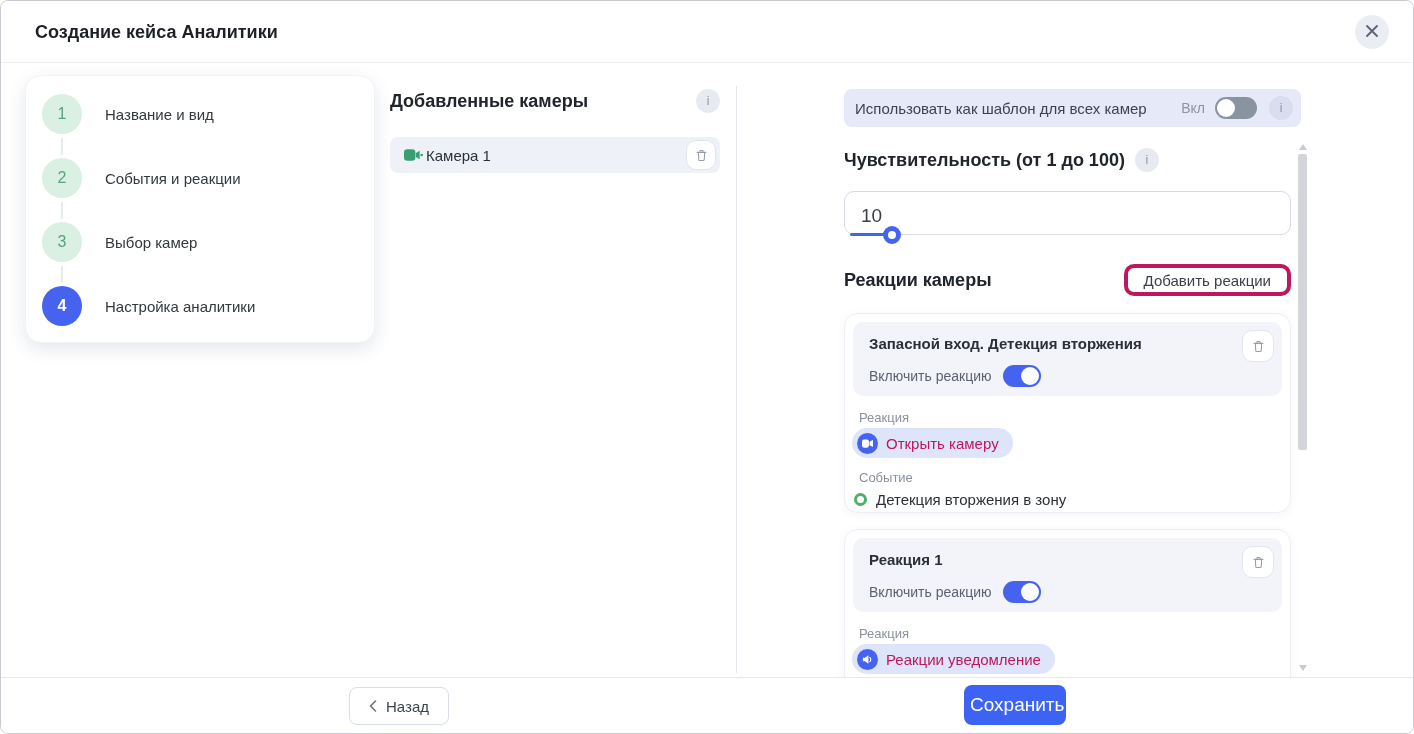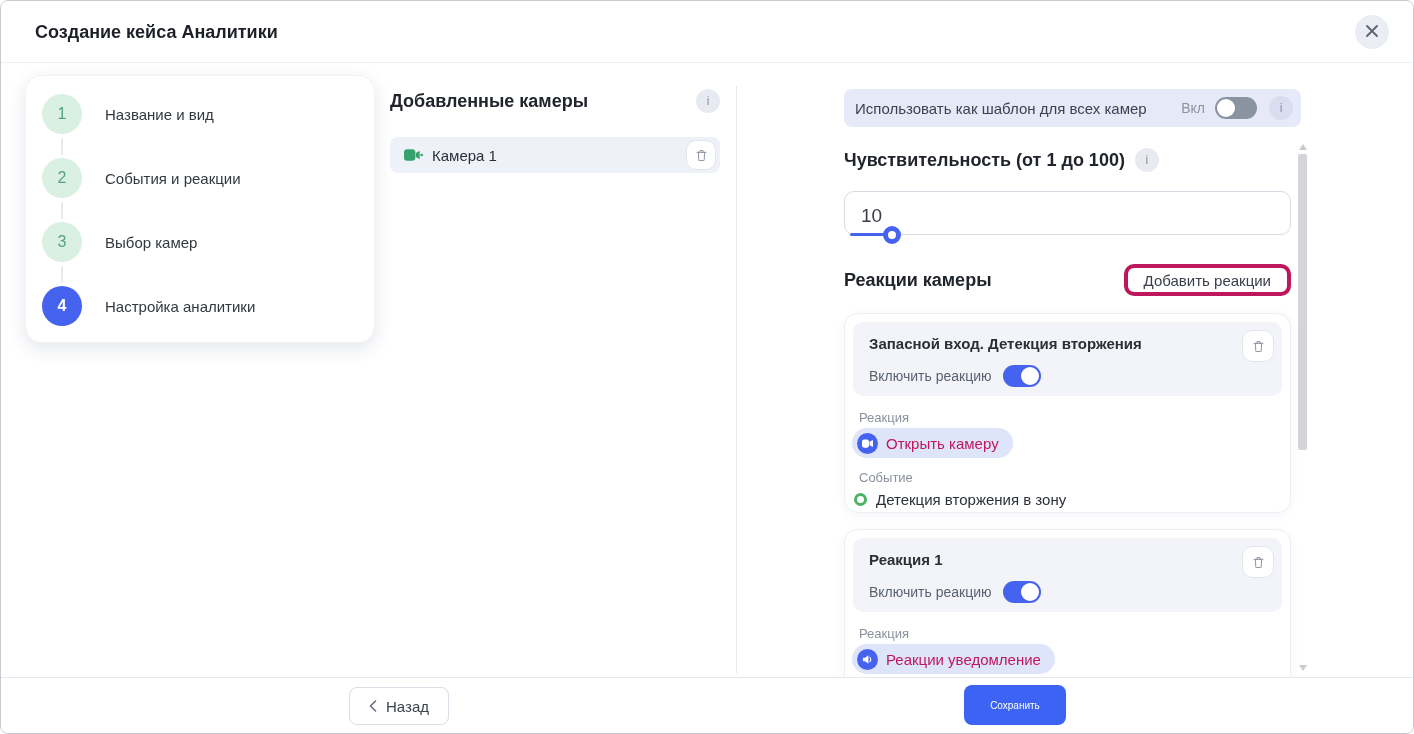--- a/index.html
+++ b/index.html
@@ -19,21 +19,21 @@
   .step-circle{width:40px;height:40px;border-radius:50%;display:flex;align-items:center;justify-content:center;font-size:16px;}
   .step-done .step-circle{background:#d9f0e3;color:#53a57d;}
   .step-active .step-circle{background:#4563ef;color:#fff;font-weight:700;}
   .step-label{font-size:15px;color:#33383f;}
   .step-line{position:absolute;left:35px;width:2px;height:17px;background:#e7ebee;border-radius:1px;}
   
   .cameras-head{position:absolute;left:389px;top:88px;width:330px;display:flex;align-items:center;justify-content:space-between;}
   .col-title{font-size:18px;font-weight:700;color:#20242b;}
   .info-chip{width:24px;height:24px;border-radius:50%;background:#e8eaf1;color:#8d94a0;font-size:12px;font-style:normal;display:flex;align-items:center;justify-content:center;cursor:pointer;}
   .camera-row{position:absolute;left:389px;top:136px;width:330px;height:36px;background:#eef1f8;border-radius:8px;display:flex;align-items:center;padding:0 4px 0 14px;cursor:pointer;}
-  .camera-name{font-size:15px;color:#2b3037;margin-left:9px;}
+  .camera-name{font-size:15px;color:#2b3037;margin-left:3px;}
   .trash-btn{width:30px;height:30px;border-radius:10px;background:#fff;border:1px solid #e2e5ec;display:flex;align-items:center;justify-content:center;cursor:pointer;padding:0;margin-left:auto;flex:0 0 auto;}
   .trash-btn svg{display:block;}
   .divider{position:absolute;left:735px;top:85px;width:1px;height:587px;background:#e4e7ed;}
   
   .banner{position:absolute;left:843px;top:88px;width:457px;height:38px;background:#e6eaf8;border-radius:8px;display:flex;align-items:center;padding:0 8px 0 11px;}
   .banner-label{font-size:15px;color:#3c4250;}
   .banner-state{font-size:14px;color:#8d94a0;margin-left:auto;margin-right:10px;}
   .toggle{position:relative;border-radius:12px;cursor:pointer;flex:0 0 auto;}
   .toggle .knob{position:absolute;background:#fff;border-radius:50%;top:2px;}
   .toggle-off{width:42px;height:22px;background:#8a93a0;}
@@ -64,21 +64,21 @@
   .event-text{font-size:15px;color:#2b3037;}
   
   .scrollbar{position:absolute;left:1297px;top:141px;width:10px;height:531px;}
   .sb-arrow{position:absolute;left:1px;width:0;height:0;border-left:4px solid transparent;border-right:4px solid transparent;cursor:pointer;}
   .sb-up{top:2px;border-bottom:6px solid #c8cbd1;}
   .sb-down{bottom:2px;border-top:6px solid #c8cbd1;}
   .sb-thumb{position:absolute;left:0;top:12px;width:9px;height:296px;background:#d4d5d9;border-radius:2px;cursor:pointer;}
   
   .footer{position:absolute;left:0;right:0;top:676px;height:58px;background:#fff;border-top:1px solid #e6e8ee;z-index:5;}
   .back-btn{position:absolute;left:348px;top:9px;height:38px;padding:0 19px;border:1px solid #d9dde5;border-radius:8px;background:#fff;display:inline-flex;align-items:center;gap:9px;font-size:15px;color:#3c434d;cursor:pointer;font-family:inherit;}
-  .save-btn{position:absolute;left:963px;top:7px;height:40px;width:102px;border:none;border-radius:8px;background:#3d63f4;color:#fff;font-size:10px;cursor:pointer;font-family:inherit;}
+  .save-btn{position:absolute;left:963px;top:7px;height:40px;width:102px;border:none;border-radius:8px;background:#3d63f4;color:#fff;font-size:19px;cursor:pointer;font-family:inherit;}
 </style>
 </head>
 <body>
 
 <div class="dialog">
 
   <div class="dlg-header">
     <div class="dlg-title">Создание кейса Аналитики</div>
     <button class="close-btn">
       <span>

